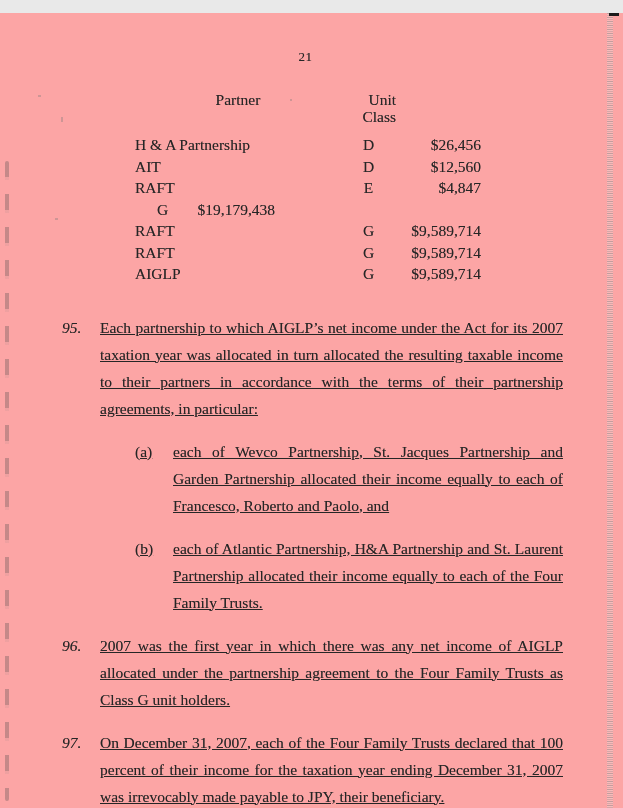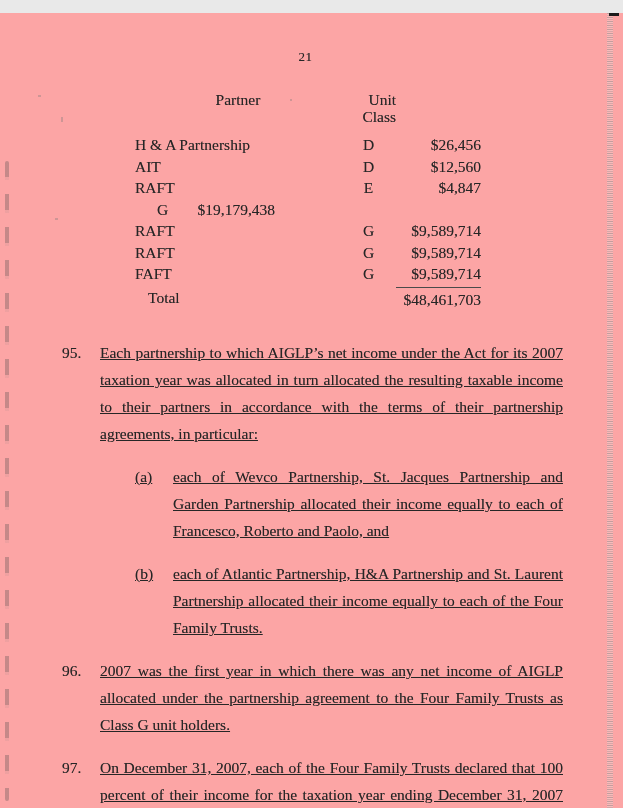--- a/index.html
+++ b/index.html
@@ -76,21 +76,21 @@
   .t-total .c-partner { padding-left: 13px; box-sizing: border-box; }
   .t-total .c-amount { border-top: 1.2px solid #4a4a4a; padding-top: 1px; }
 
   
   .paragraphs {
     margin-top: 29px;
     padding: 0 60px 0 62px;
     font-size: 15.5px;
   }
   .para { display: flex; margin-bottom: 16px; }
-  .para-num { width: 38px; flex-shrink: 0; line-height: 27px; }
+  .para-num { width: 38px; flex-shrink: 0; line-height: 27px; font-style: italic; }
   .para-body { flex: 1; text-decoration: underline; }
   .para-text { text-align: justify; line-height: 27px; }
   .sub-item { display: flex; margin: 16px 0 0 35px; }
   .sub-label { width: 38px; flex-shrink: 0; line-height: 27px; }
   .sub-text { flex: 1; text-align: justify; line-height: 27px; }
 </style>
 </head>
 <body>
 
 <div class="page">
@@ -134,30 +134,25 @@
       <div class="c-partner">RAFT</div>
       <div class="c-unit">G</div>
       <div class="c-amount">$9,589,714</div>
     </div>
     <div class="t-row">
       <div class="c-partner">RAFT</div>
       <div class="c-unit">G</div>
       <div class="c-amount">$9,589,714</div>
     </div>
     <div class="t-row">
-      <div class="c-partner">FAFT</div>
+      <div class="c-partner">AIGLP</div>
       <div class="c-unit">G</div>
       <div class="c-amount">$9,589,714</div>
     </div>
 
-    <div class="t-row t-total">
-      <div class="c-partner">Total</div>
-      <div class="c-unit"></div>
-      <div class="c-amount">$48,461,703</div>
-    </div>
   </div>
 
   <div class="paragraphs">
 
     <div class="para">
       <div class="para-num">95.</div>
       <div class="para-body">
         <div class="para-text">Each partnership to which AIGLP’s net income under the Act for its 2007 taxation year was allocated in turn allocated the resulting taxable income to their partners in accordance with the terms of their partnership agreements, in particular:</div>
         <div class="sub-item">
           <div class="sub-label">(a)</div>

